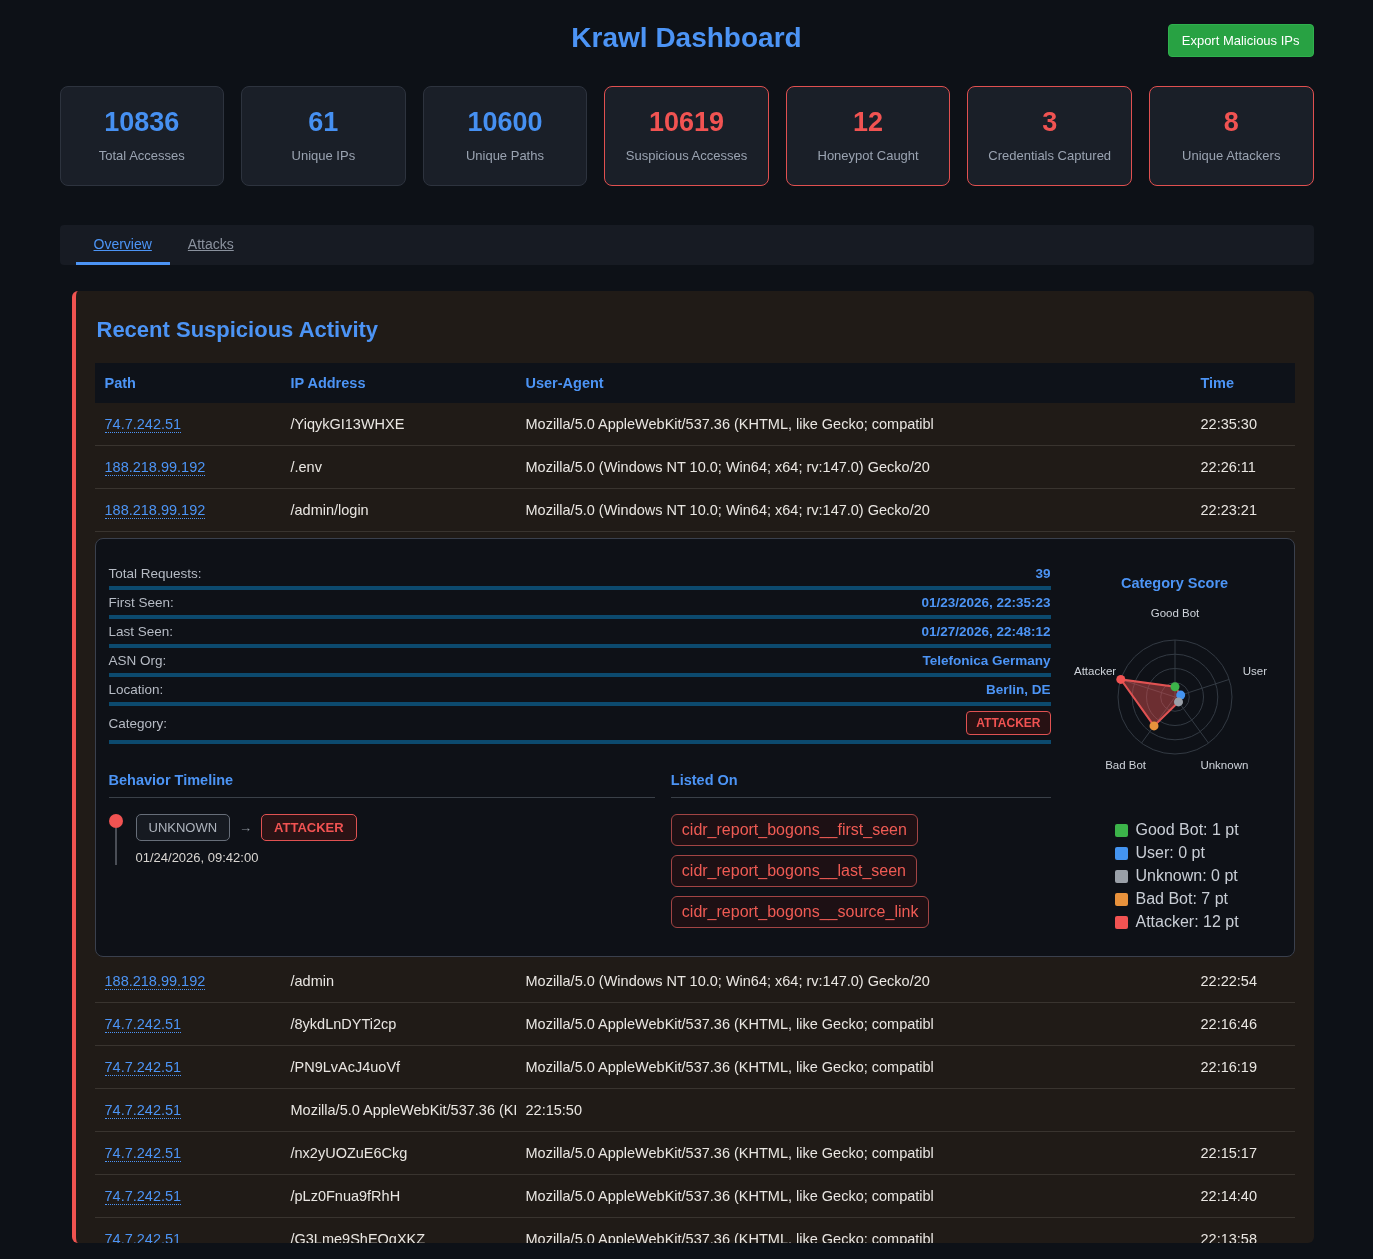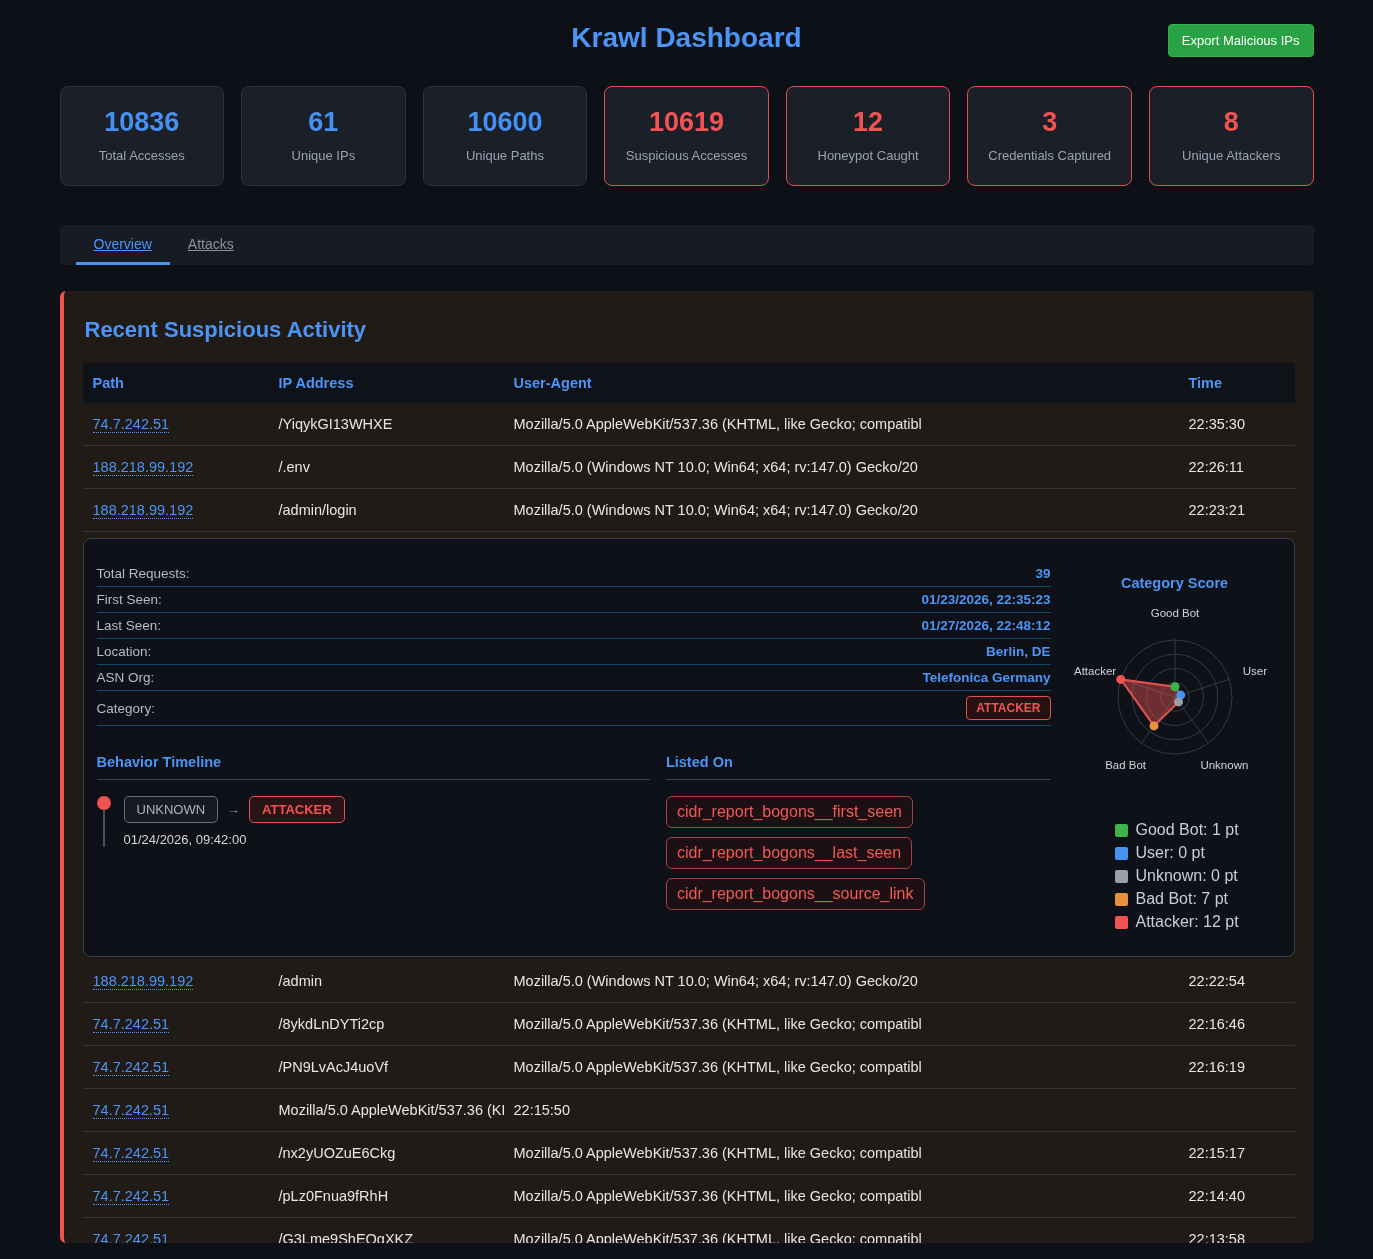--- a/index.html
+++ b/index.html
@@ -41,41 +41,41 @@
   }
   .tab {
     padding:11px 18px 8px; font-size:14px; cursor:pointer;
     color:#8a919d; text-decoration:underline; border-bottom:3px solid transparent;
   }
   .tab.active { color:#4c94f5; border-bottom-color:#4c94f5; }
 
   
   .main-panel {
     margin-top:26px; background:#201b17; border-left:4px solid #ef5350;
-    border-radius:6px; padding:24px 19px 14px; height:952px; overflow:hidden;
+    border-radius:6px; padding:24px 19px 14px; height:952px; overflow:hidden;margin-left:12px;
   }
   .section-title { font-size:22px; font-weight:700; color:#4c94f5; margin:2px 0 20px 2px; }
 
   
   .grid-row { display:grid; grid-template-columns:186px 235px 675px 1fr; }
   .thead { background:#0e1219; }
   .th { padding:12px 10px; color:#4c94f5; font-weight:700; font-size:14.5px; }
   .tr { border-bottom:1px solid #39342f; cursor:pointer; }
   .td { padding:13px 10px; font-size:14.5px; color:#e9e6e2; overflow:hidden; white-space:nowrap; }
   .ip-link { color:#4c94f5; border-bottom:1px dotted #4c94f5; cursor:pointer; }
 
   
   .detail {
     margin:6px 0 3px; background:#0e1117; border:1px solid #3a404d; border-radius:8px;
     padding:22px 13px 20px; display:flex; gap:18px; min-height:360px;
   }
   .detail-left { flex:1; }
   .info-row {
     display:flex; justify-content:space-between; align-items:center;
-    padding:5px 0; border-bottom:1px solid #0c4a6e; font-size:13.5px; min-height:26px;
+    padding:5px 0; border-bottom:4px solid #0c4a6e; font-size:13.5px; min-height:26px;
   }
   .info-label { color:#b6bbc4; }
   .info-value { color:#4c94f5; font-weight:700; }
   .category-badge {
     color:#f15352; border:1px solid #e05252; background:#271113;
     padding:4px 9px; border-radius:4px; font-size:12px; font-weight:700;
   }
   .detail-columns { display:flex; gap:16px; margin-top:28px; }
   .col-timeline { width:59%; }
   .col-listed { width:41%; }
@@ -193,26 +193,26 @@
               </div>
               <div class="info-row">
                 <span class="info-label">First Seen:</span>
                 <span class="info-value">01/23/2026, 22:35:23</span>
               </div>
               <div class="info-row">
                 <span class="info-label">Last Seen:</span>
                 <span class="info-value">01/27/2026, 22:48:12</span>
               </div>
               <div class="info-row">
+                <span class="info-label">ASN Org:</span>
+                <span class="info-value">Telefonica Germany</span>
+              </div>
+              <div class="info-row">
                 <span class="info-label">Location:</span>
                 <span class="info-value">Berlin, DE</span>
-              </div>
-              <div class="info-row">
-                <span class="info-label">ASN Org:</span>
-                <span class="info-value">Telefonica Germany</span>
               </div>
               <div class="info-row">
                 <span class="info-label">Category:</span>
                 <span class="category-badge">ATTACKER</span>
               </div>
               <div class="detail-columns">
                 <div class="col-timeline">
                   <div class="subhead">Behavior Timeline</div>
                   <div class="timeline-event">
                     <div class="tl-marker">

